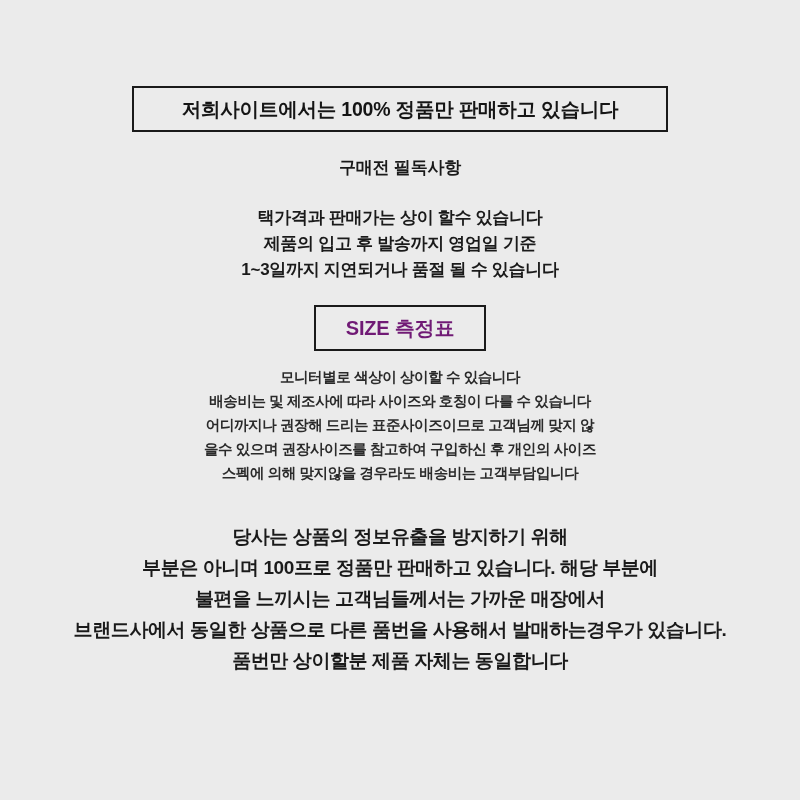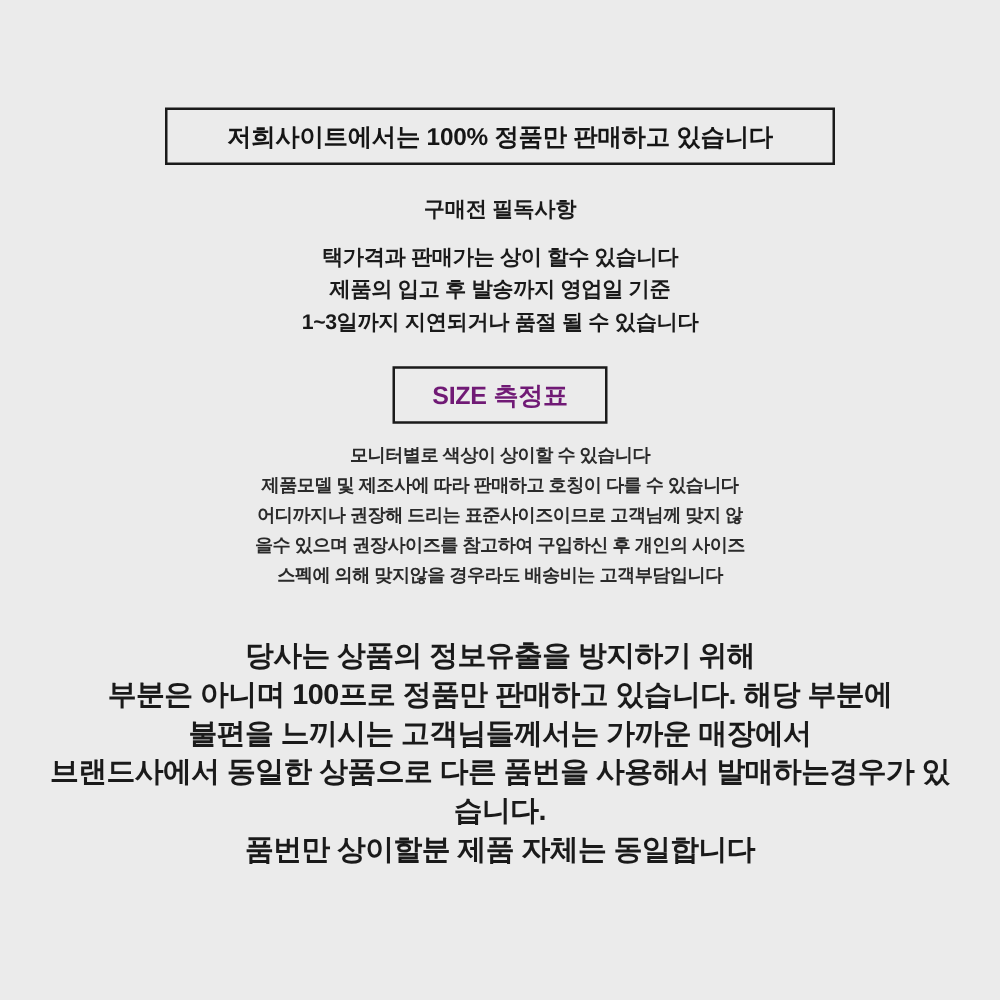--- a/index.html
+++ b/index.html
@@ -48,21 +48,21 @@
 
   .subhead {
     margin-top: 24px;
     font-size: 17px;
     font-weight: 700;
     color: #1a1a1a;
     letter-spacing: -0.2px;
   }
 
   .notice-block {
-    margin-top: 14px;
+    margin-top: 26px;
     text-align: center;
     line-height: 26px;
   }
   .notice-line {
     font-size: 17px;
     font-weight: 700;
     color: #1a1a1a;
     letter-spacing: -0.3px;
   }
 
@@ -90,21 +90,21 @@
     letter-spacing: -0.4px;
   }
 
   .final-block {
     margin-top: 36px;
     text-align: center;
     line-height: 31px;
     width: 720px;
   }
   .final-line {
-    font-size: 23px;
+    font-size: 19px;
     font-weight: 700;
     color: #1a1a1a;
     letter-spacing: -0.4px;
   }
   .accent {
     color: #b23b3b;
   }
 </style>
 </head>
 <body>
@@ -122,21 +122,21 @@
     <div class="notice-line">제품의 입고 후 발송까지 영업일 기준</div>
     <div class="notice-line">1~3일까지 지연되거나  품절 될 수 있습니다</div>
   </div>
 
   <div class="boxed size-box">
     <span class="size-text">SIZE 측정표</span>
   </div>
 
   <div class="small-block">
     <div class="small-line">모니터별로 색상이 상이할 수 있습니다</div>
-    <div class="small-line">제품모델 및 제조사에 따라 판매하고 호칭이 다를 수 있습니다</div>
+    <div class="small-line">배송비는 및 제조사에 따라 사이즈와 호칭이 다를 수 있습니다</div>
     <div class="small-line">어디까지나 권장해 드리는 표준사이즈이므로 고객님께 맞지 않</div>
     <div class="small-line">을수 있으며 권장사이즈를 참고하여 구입하신 후 개인의 사이즈</div>
     <div class="small-line">스펙에 의해 맞지않을 경우라도 배송비는 고객부담입니다</div>
   </div>
 
   <div class="final-block">
     <div class="final-line">당사는 상품의 정보유출을 방지하기 위해</div>
     <div class="final-line">부분은 아니며 100프로 정품만 판매하고 있습니다. 해당 부분에</div>
     <div class="final-line">불편을 느끼시는 고객님들께서는 가까운 매장에서</div>
     <div class="final-line">브랜드사에서 동일한 상품으로 다른 품번을 사용해서 발매하는경우가 있습니다.</div>

